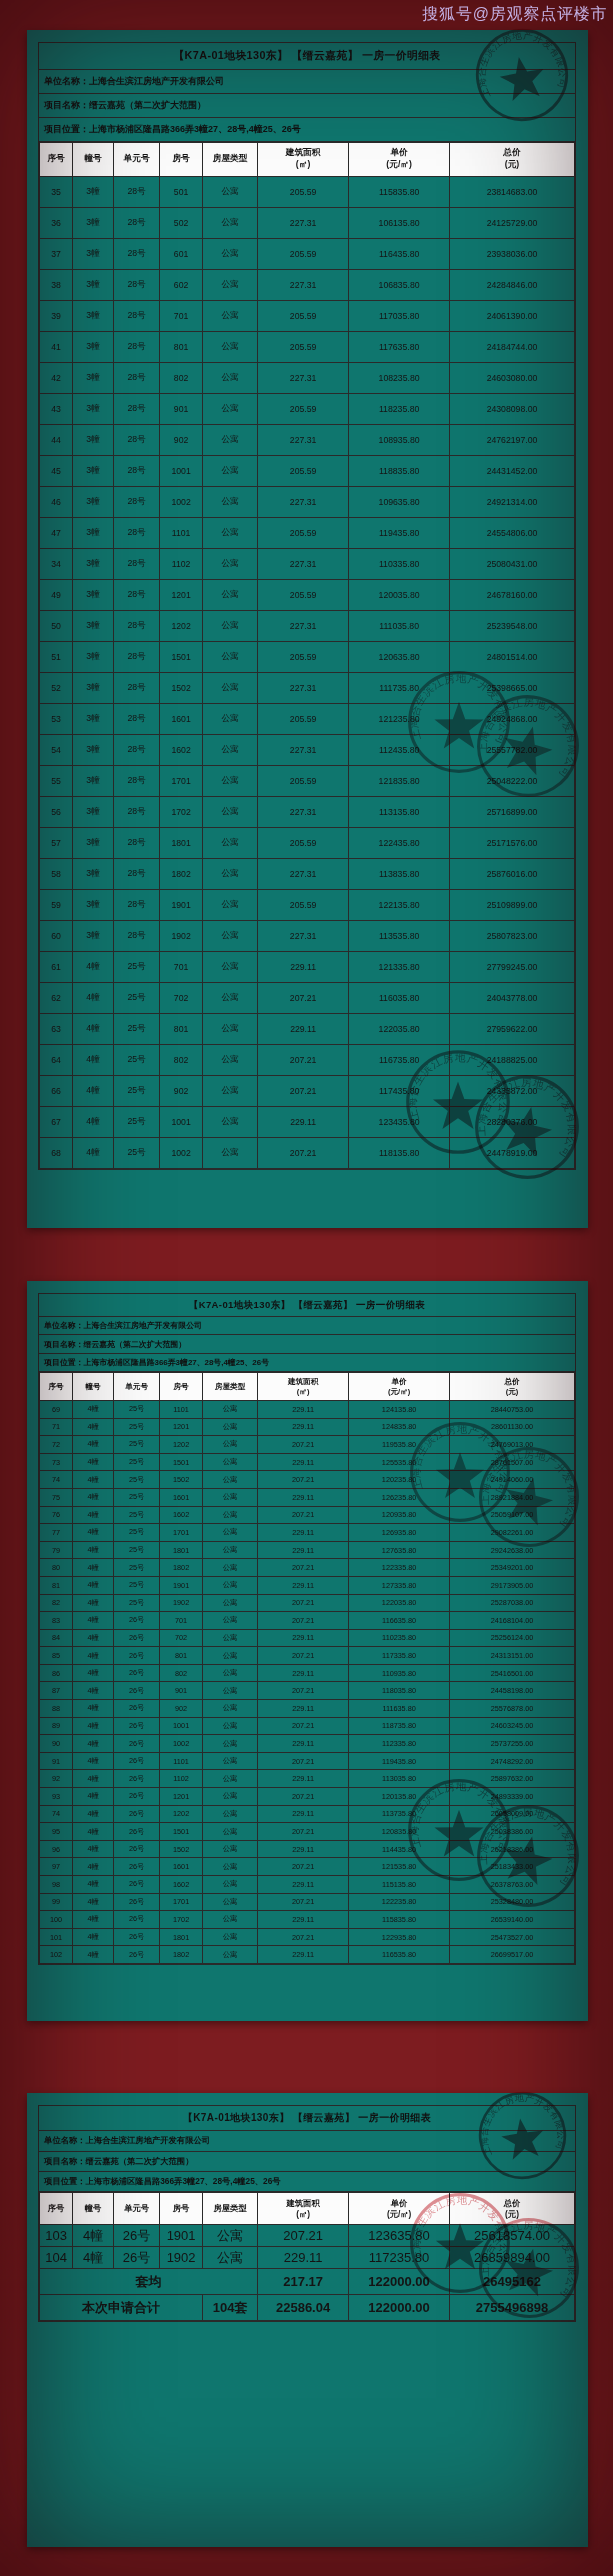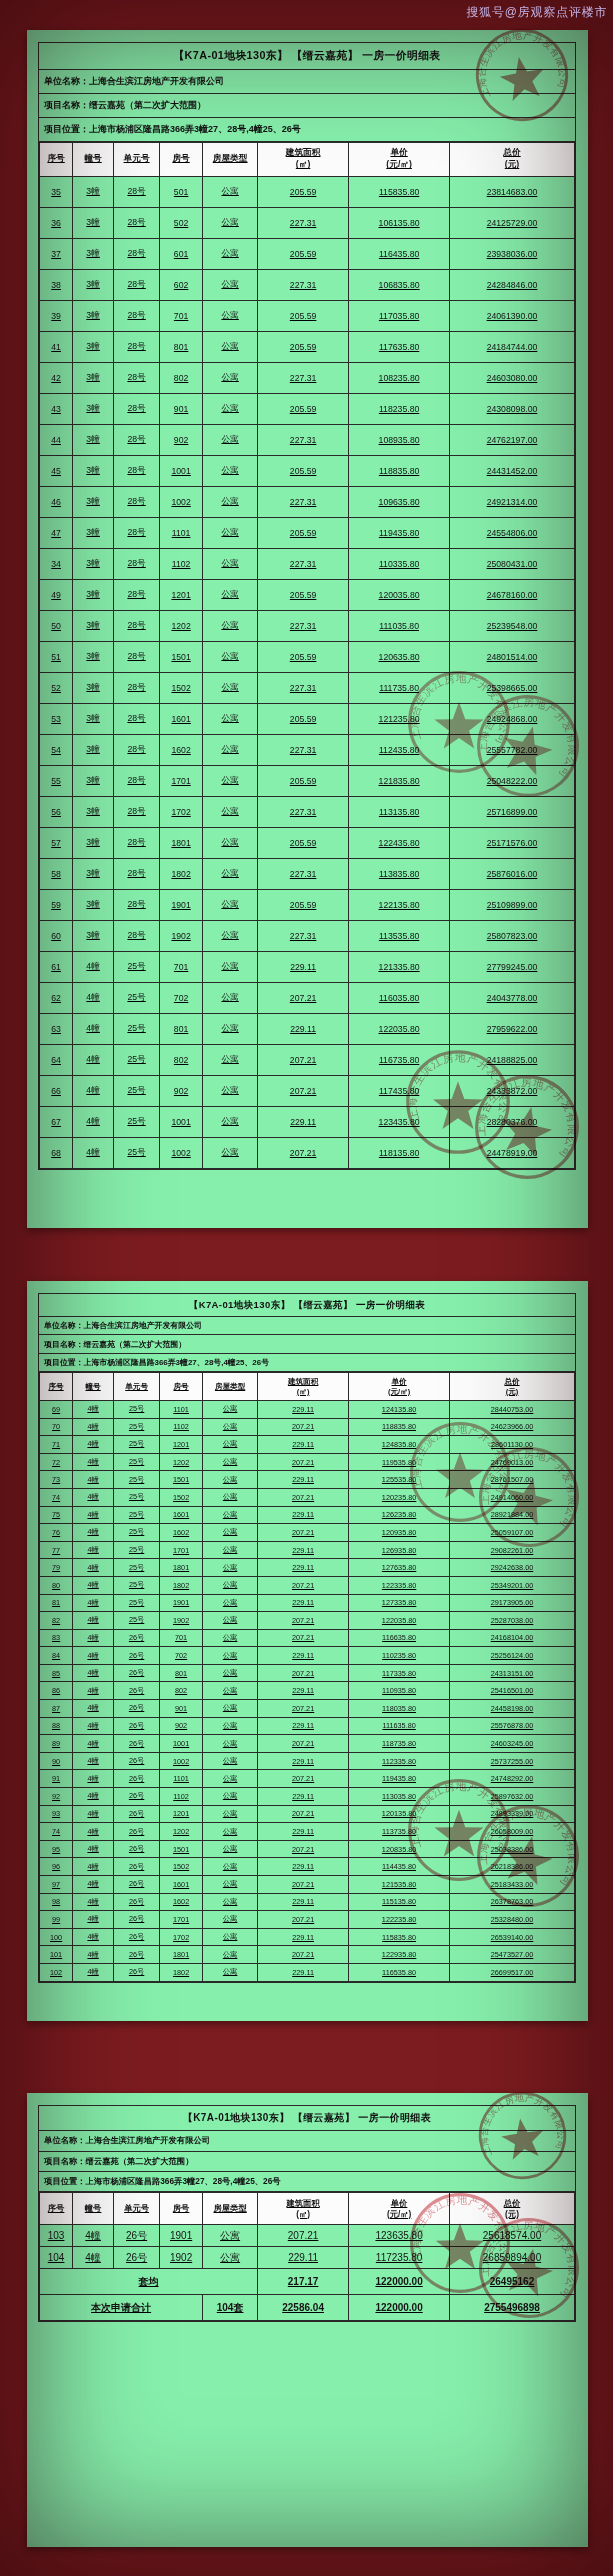--- a/index.html
+++ b/index.html
@@ -8,52 +8,52 @@
     background:#7d1c20;
     font-family:"Liberation Sans","DejaVu Sans",sans-serif;
     overflow:hidden;
   }
   body::after{
     content:"";position:absolute;inset:0;pointer-events:none;z-index:40;
     box-shadow:inset 0 0 124px 29px rgba(30,0,6,.55);
   }
   .watermark{
     position:absolute;top:4.1px;right:6.6px;z-index:45;
-    font-size:12px;color:#c9b9ee;letter-spacing:0.8px;opacity:.95;
+    font-size:16px;color:#c9b9ee;letter-spacing:0.8px;opacity:.95;
   }
   .page{
-    position:absolute;left:26.5px;width:561px;background:#86efac;
+    position:absolute;left:26.5px;width:561px;background:#0f766e;
     box-shadow:0 2.5px 8.3px rgba(0,0,0,.45);
     padding:11.6px;box-sizing:border-box;
   }
   #page1{top:30px;height:1198px;}
   #page2{top:1281px;height:740px;}
   #page3{top:2093px;height:454px;}
   .doc{border:1.2px solid #2a2a2a;}
   .doc-title{
     text-align:center;font-weight:bold;color:#111;
     border-bottom:0.8px solid #2a2a2a;letter-spacing:0.4px;
   }
   .t1 .doc-title{font-size:10.8px;padding:6.6px 0 5.8px;}
   .t2 .doc-title{font-size:9.5px;padding:5px 0 4.1px;}
   .t3 .doc-title{font-size:10px;padding:5.8px 0 5px;}
   .info-row{font-weight:bold;color:#111;border-bottom:0.8px solid #2a2a2a;text-align:left;}
   .t1 .info-row{font-size:9px;padding:5px 5px;}
   .t2 .info-row{font-size:7.9px;padding:3.3px 5px;}
   .t3 .info-row{font-size:8.3px;padding:4.1px 5px;}
-  table{border-collapse:collapse;width:100%;table-layout:fixed;text-decoration:underline;}
+  table{border-collapse:collapse;width:100%;table-layout:fixed;}
   th,td{border:0.8px solid #2a2a2a;text-align:center;color:#141414;
         overflow:hidden;white-space:nowrap;padding:0 0.8px;}
   th{font-weight:bold;background:#fcfcfc;}
   th .sub{font-weight:bold;}
   .t1 td{height:30px;font-size:8.7px;}
   .t1 th{height:33px;font-size:8.7px;}
   .t2 td{height:16.6px;font-size:7.3px;}
   .t2 th{height:26.5px;font-size:7.6px;}
-  .t3 td{height:21px;font-size:10px;}
+  .t3 td{height:21px;font-size:13px;}
   .t3 th{height:31.5px;font-size:8.3px;}
   tfoot td{font-weight:bold;}
   .t3 tfoot td{height:25px;}
   .stamp{position:absolute;color:#c5333c;mix-blend-mode:multiply;pointer-events:none;z-index:20;}
 </style>
 </head>
 <body>
 
 <svg width="0" height="0" style="position:absolute">
   <defs>
@@ -512,30 +512,20 @@
             <td>69</td>
             <td>4幢</td>
             <td>25号</td>
             <td>1101</td>
             <td>公寓</td>
             <td>229.11</td>
             <td>124135.80</td>
             <td>28440753.00</td>
           </tr>
           <tr>
-            <td>70</td>
-            <td>4幢</td>
-            <td>25号</td>
-            <td>1102</td>
-            <td>公寓</td>
-            <td>207.21</td>
-            <td>118835.80</td>
-            <td>24623966.00</td>
-          </tr>
-          <tr>
             <td>71</td>
             <td>4幢</td>
             <td>25号</td>
             <td>1201</td>
             <td>公寓</td>
             <td>229.11</td>
             <td>124835.80</td>
             <td>28601130.00</td>
           </tr>
           <tr>

